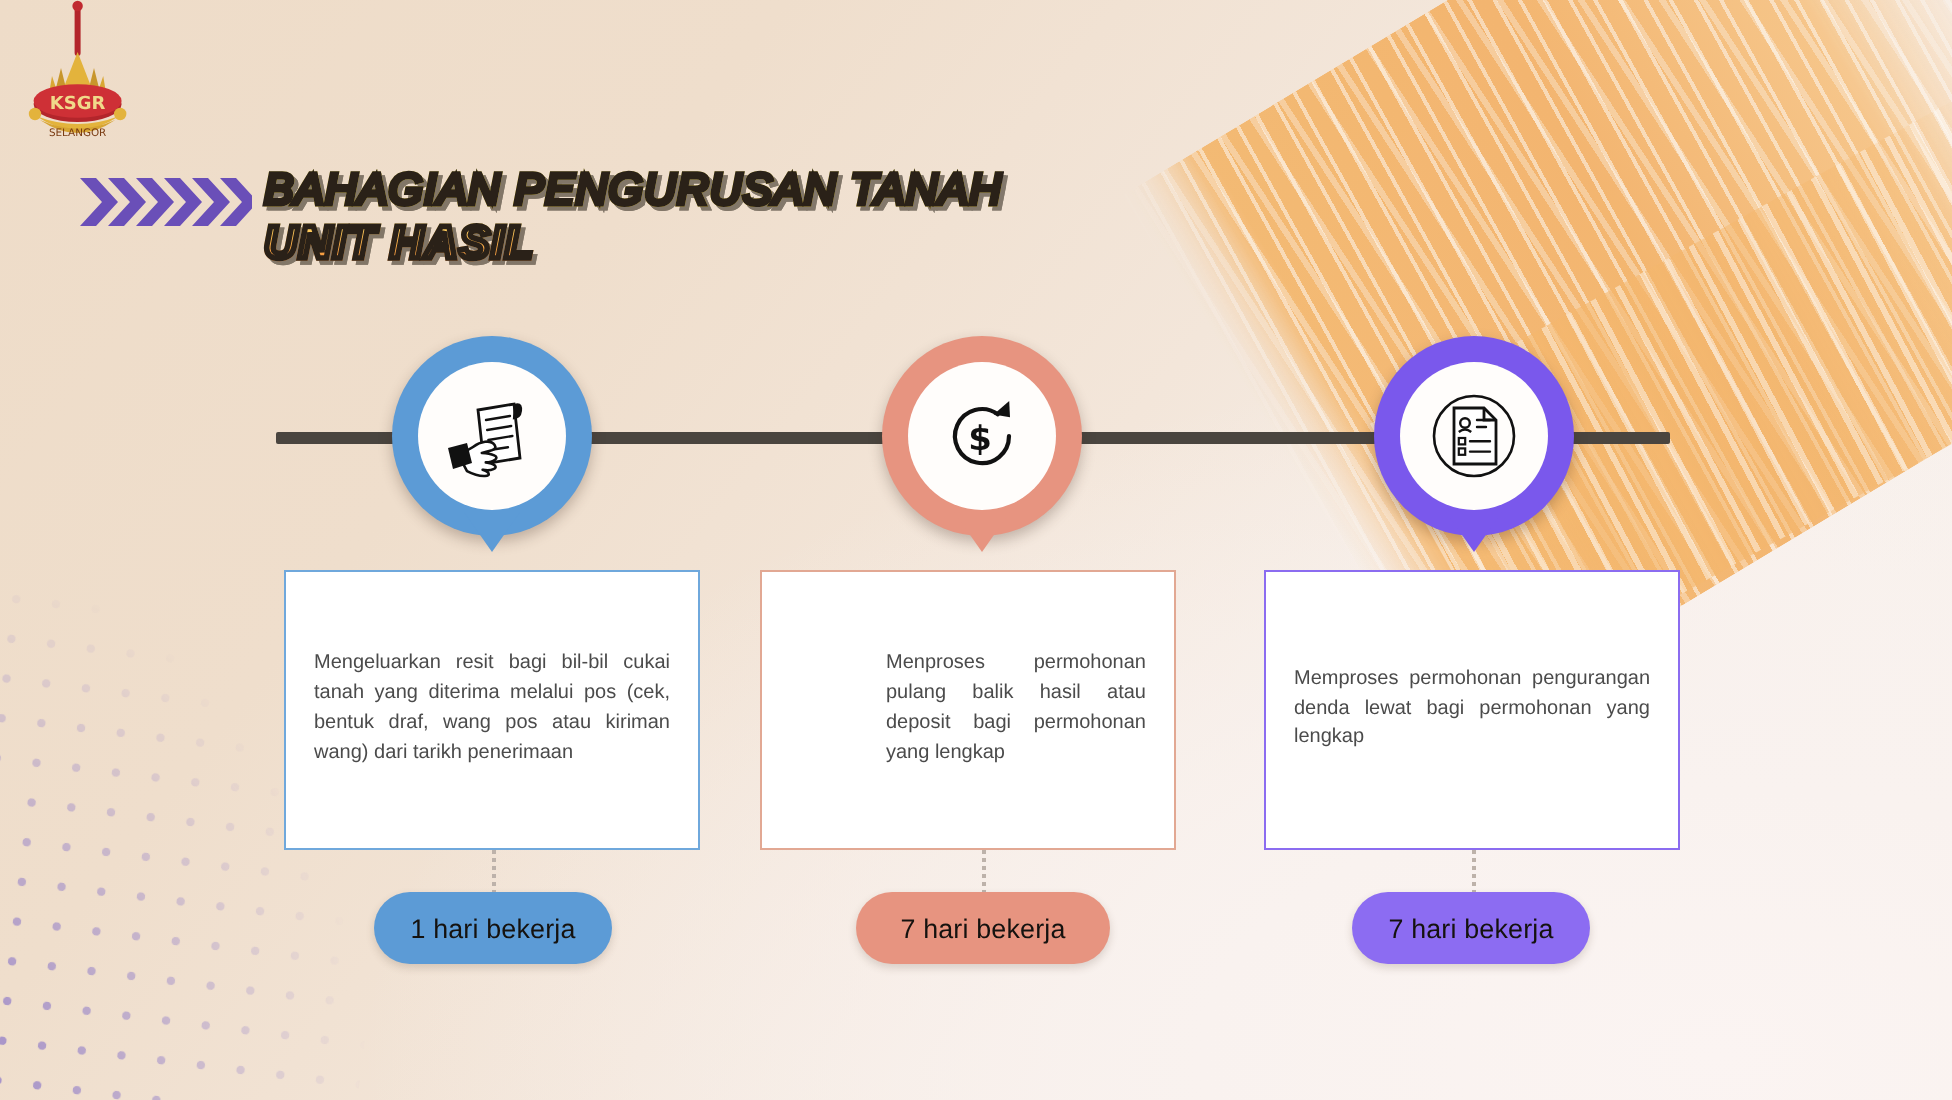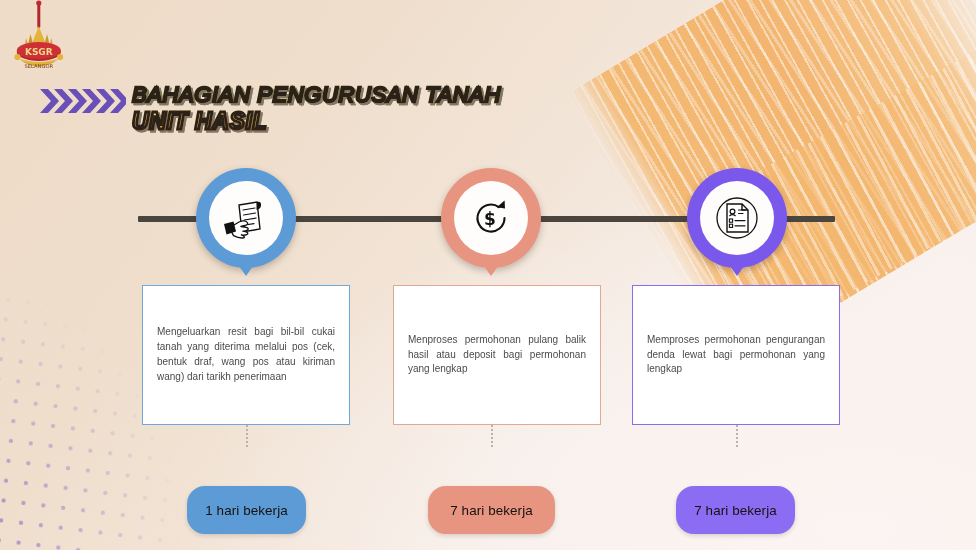--- a/index.html
+++ b/index.html
@@ -107,25 +107,24 @@
     box-sizing:border-box;display:flex;align-items:center;
   }
   .card p{
     margin:0;padding:0 14px;font-size:10px;line-height:1.48;color:#4b4b4b;
     text-align:justify;text-align-last:left;
     -webkit-hyphens:none;hyphens:none;
   }
   .dots{position:absolute;top:425px;width:0;border-left:2px dotted #BDB2AA;height:22px;}
 
   .badge{
-    position:absolute;top:446px;height:48px;border-radius:18px;
+    position:absolute;top:446px;height:36px;border-radius:18px;
     display:flex;align-items:center;justify-content:center;
     font-size:13.4px;color:#15120f;letter-spacing:.1px;
     box-shadow:0 2px 4px rgba(80,55,40,.18);
-    margin-top:40px;
   }
 </style>
 </head>
 <body>
 
 <div id="slide">
 
   <div class="brush"></div>
   <div class="brush2"></div>
   <div class="halftone"></div>
@@ -213,21 +212,21 @@
         <rect x="18.4" y="27" width="3.2" height="3.2" fill="none" stroke="#111" stroke-width="1.1"></rect>
         <rect x="18.4" y="32.2" width="3.2" height="3.2" fill="none" stroke="#111" stroke-width="1.1"></rect>
         <path d="M24 28.6 L34 28.6 M24 33.8 L34 33.8" stroke="#111" stroke-width="1.2" stroke-linecap="round"></path>
       </svg>
     </div>
   </div>
 
   <div class="card" style="left:142px;border:1.6px solid #6FA8DC;">
     <p>Mengeluarkan resit bagi bil-bil cukai tanah yang diterima melalui pos (cek, bentuk draf, wang pos atau kiriman wang) dari tarikh penerimaan</p>
   </div>
-  <div class="card" style="left:393px;border:1.6px solid #E2A893;">
+  <div class="card" style="left:380px;border:1.6px solid #E2A893;padding-left:48px;">
     <p>Menproses permohonan pulang balik hasil atau deposit bagi permohonan yang lengkap</p>
   </div>
   <div class="card" style="left:632px;border:1.6px solid #8B6CF0;">
     <p>Memproses permohonan pengurangan denda lewat bagi permohonan yang lengkap</p>
   </div>
 
   <div class="dots" style="left:246px;"></div>
   <div class="dots" style="left:491px;"></div>
   <div class="dots" style="left:736px;"></div>
 

